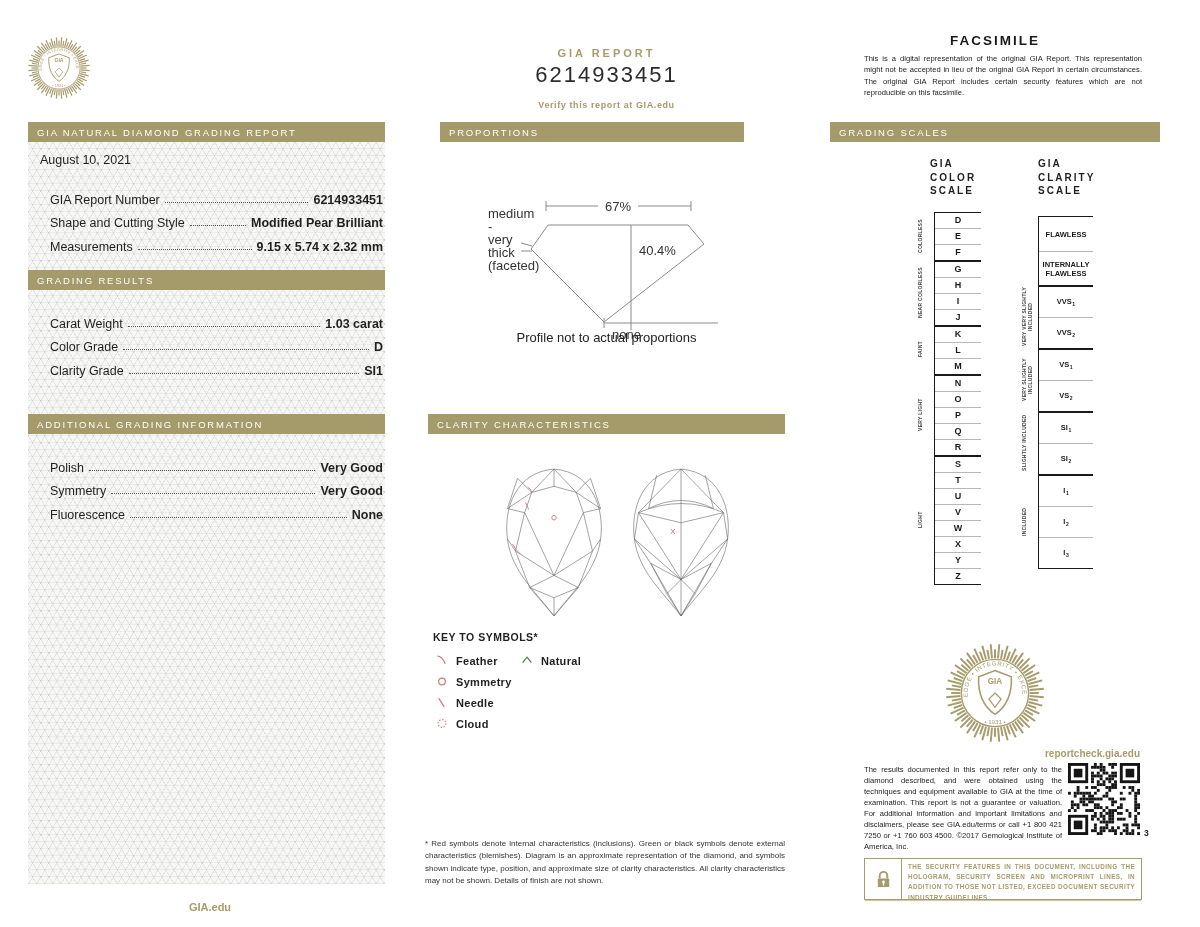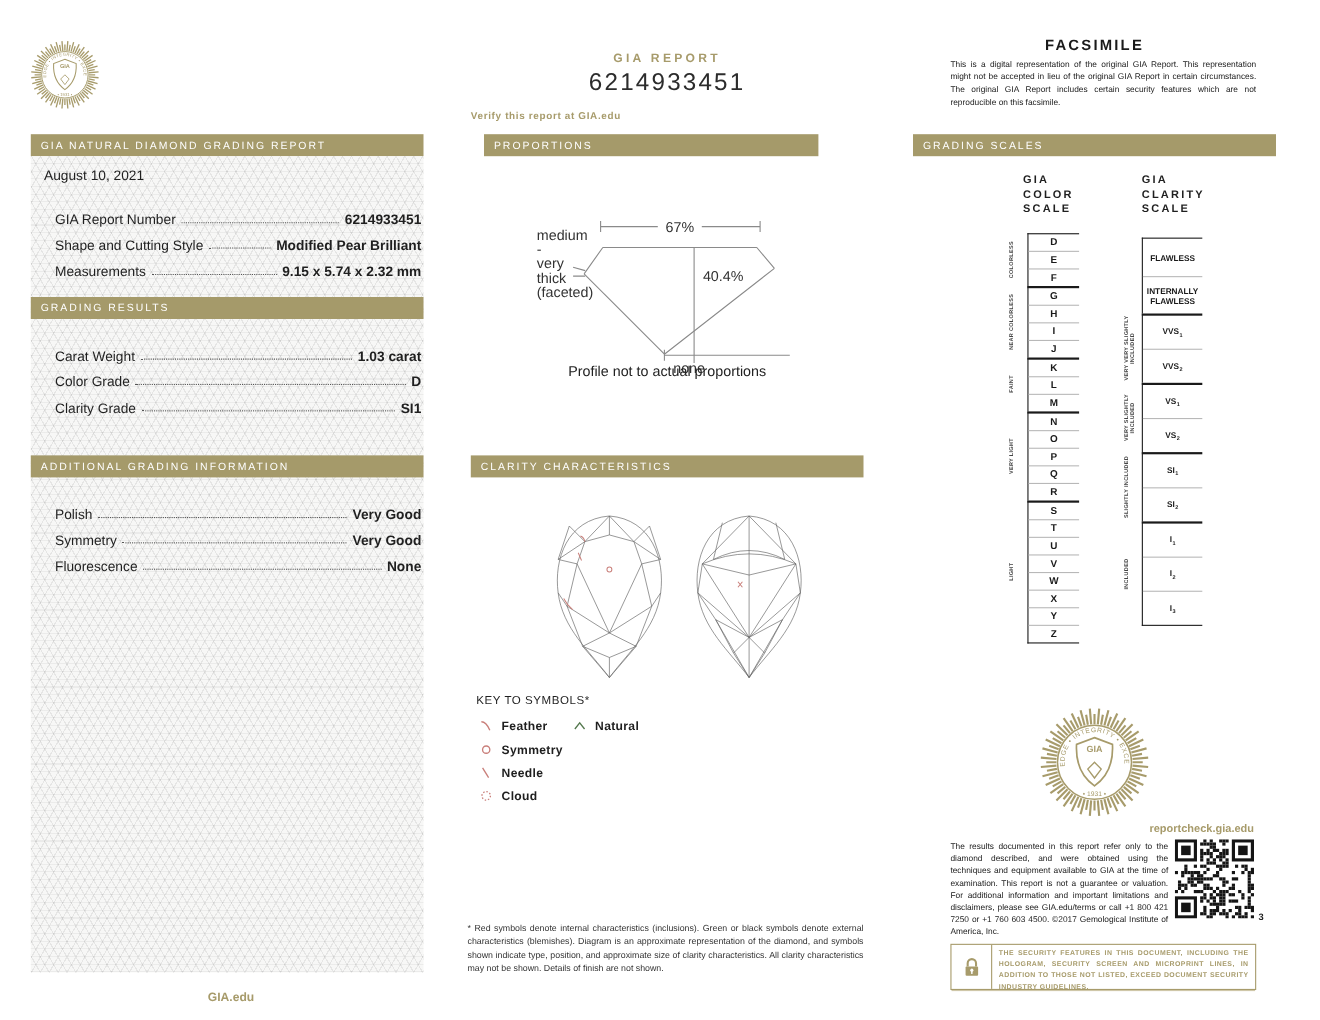--- a/index.html
+++ b/index.html
@@ -25,24 +25,24 @@
   #logo-text{font-family:"Liberation Serif",serif;font-weight:bold;font-size:56px;color:#1b1b1b;
              letter-spacing:9px;margin-left:8px;line-height:62px;}
   #logo-text sup{font-size:13px;letter-spacing:0;vertical-align:28px;}
   #gia-edu-footer{position:absolute;left:150px;top:901px;width:120px;text-align:center;
                   color:#a79b6b;font-weight:bold;font-size:11px;}
   
   #gia-report-label{position:absolute;left:428px;top:47px;width:357px;text-align:center;
                     color:#a79b6b;font-weight:bold;font-size:11px;letter-spacing:3px;}
   #report-number{position:absolute;left:428px;top:62px;width:357px;text-align:center;
                  font-size:22px;letter-spacing:2px;color:#2c2c2c;}
-  #verify-link{position:absolute;left:428px;top:100px;width:357px;
+  #verify-link{position:absolute;left:428px;top:100px;width:357px;text-align:center;
                color:#a79b6b;font-weight:bold;font-size:9px;letter-spacing:0.6px;}
   #prop-note{position:absolute;left:428px;top:330px;width:357px;text-align:center;font-size:13px;color:#222;}
-  #key-title{position:absolute;left:433px;top:631px;font-size:10.5px;font-weight:normal;letter-spacing:0.5px;}
+  #key-title{position:absolute;left:433px;top:631px;font-size:10.5px;font-weight:bold;letter-spacing:0.5px;}
   .key-col{position:absolute;width:110px;}
   .key-item{display:flex;align-items:center;height:21px;font-size:11px;font-weight:bold;letter-spacing:0.3px;}
   .key-item .ksym{width:14px;height:12px;margin-right:6px;flex:none;}
   #footnote{position:absolute;left:425px;top:838px;width:360px;font-size:8px;line-height:1.55;
             color:#333;text-align:justify;}
   
   #facsimile-title{position:absolute;left:830px;top:33px;width:330px;text-align:center;
                    font-weight:bold;font-size:13.5px;letter-spacing:2px;color:#1a1a1a;}
   #facsimile-body{position:absolute;left:864px;top:53px;width:278px;font-size:7.6px;line-height:1.5;
                   text-align:justify;color:#222;}

